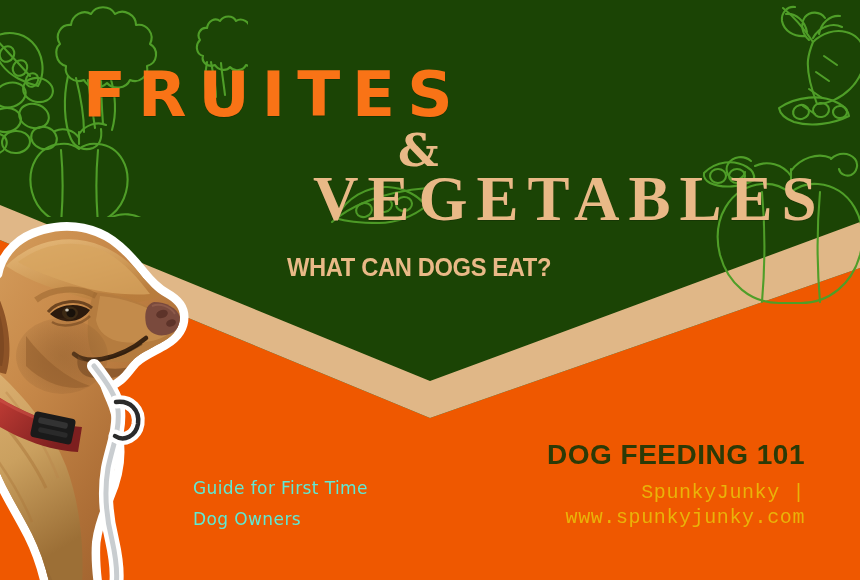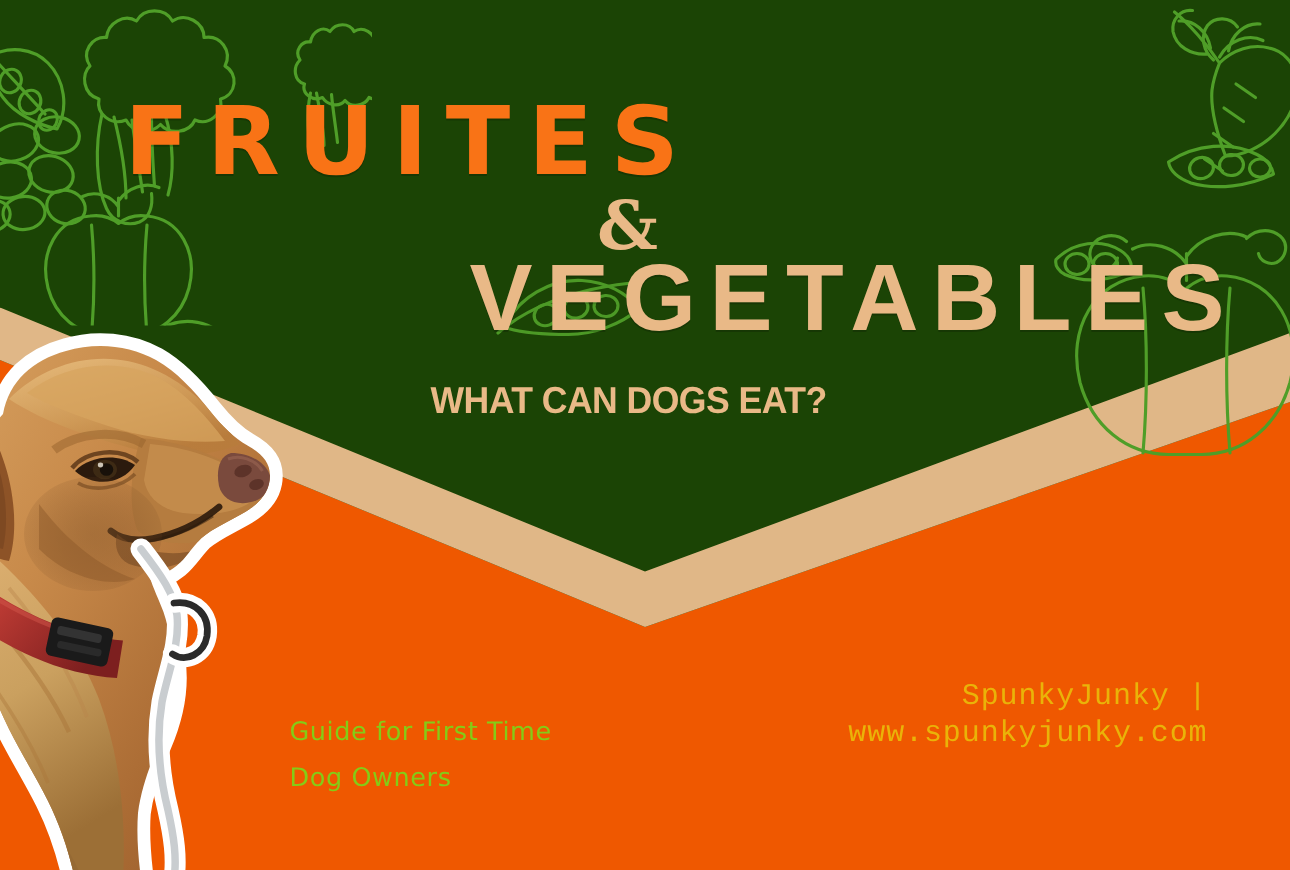--- a/index.html
+++ b/index.html
@@ -72,21 +72,21 @@
     left:398px;top:128px;
     font-family:"DejaVu Serif", serif;
     font-weight:bold;
     font-size:45px;
     line-height:1;
     color:#e9b987;
   }
   .t-veg{
     position:absolute;
     left:313px;top:168px;
-    font-family:Liberation Sans, sans-serif;
+    font-family:Liberation Serif, serif;
     font-weight:bold;
     font-size:63px;
     line-height:1;
     letter-spacing:9px;
     color:#e9b987;
     text-shadow:0 1px 0 rgba(0,0,0,.18);
   }
   .t-sub{
     position:absolute;
     left:287px;top:255px;
@@ -112,21 +112,21 @@
 
   
   .t-guide{
     position:absolute;
     left:193px;top:473px;
     z-index:8;
     font-family:"DejaVu Sans", sans-serif;
     font-size:17px;
     line-height:31px;
     letter-spacing:.4px;
-    color:#84cc16;
+    color:#5eead4;
     white-space:pre-line;
   }
   .t-brandline{
     position:absolute;
     right:55px;top:441px;
     z-index:8;
     text-align:right;
   }
   .t-brand{
     font-family:"Liberation Sans", sans-serif;
@@ -391,17 +391,18 @@
         <path d="M150 206 C164 204 174 214 172 228 C170 240 158 246 149 240" fill="none" stroke="#ffffff" stroke-width="13" stroke-linecap="round"></path>
         <path d="M150 206 C164 204 174 214 172 228 C170 240 158 246 149 240" fill="none" stroke="#2b2b2b" stroke-width="4.5" stroke-linecap="round"></path>
       </g>
     </svg>
   </div>
 
   <div class="t-guide">Guide for First Time
 Dog Owners</div>
 
   <div class="t-brandline">
+    <div class="t-brand">DOG FEEDING 101</div>
     <div class="t-credit">SpunkyJunky |
 www.spunkyjunky.com</div>
   </div>
 
 </div>
 
 </body></html>

